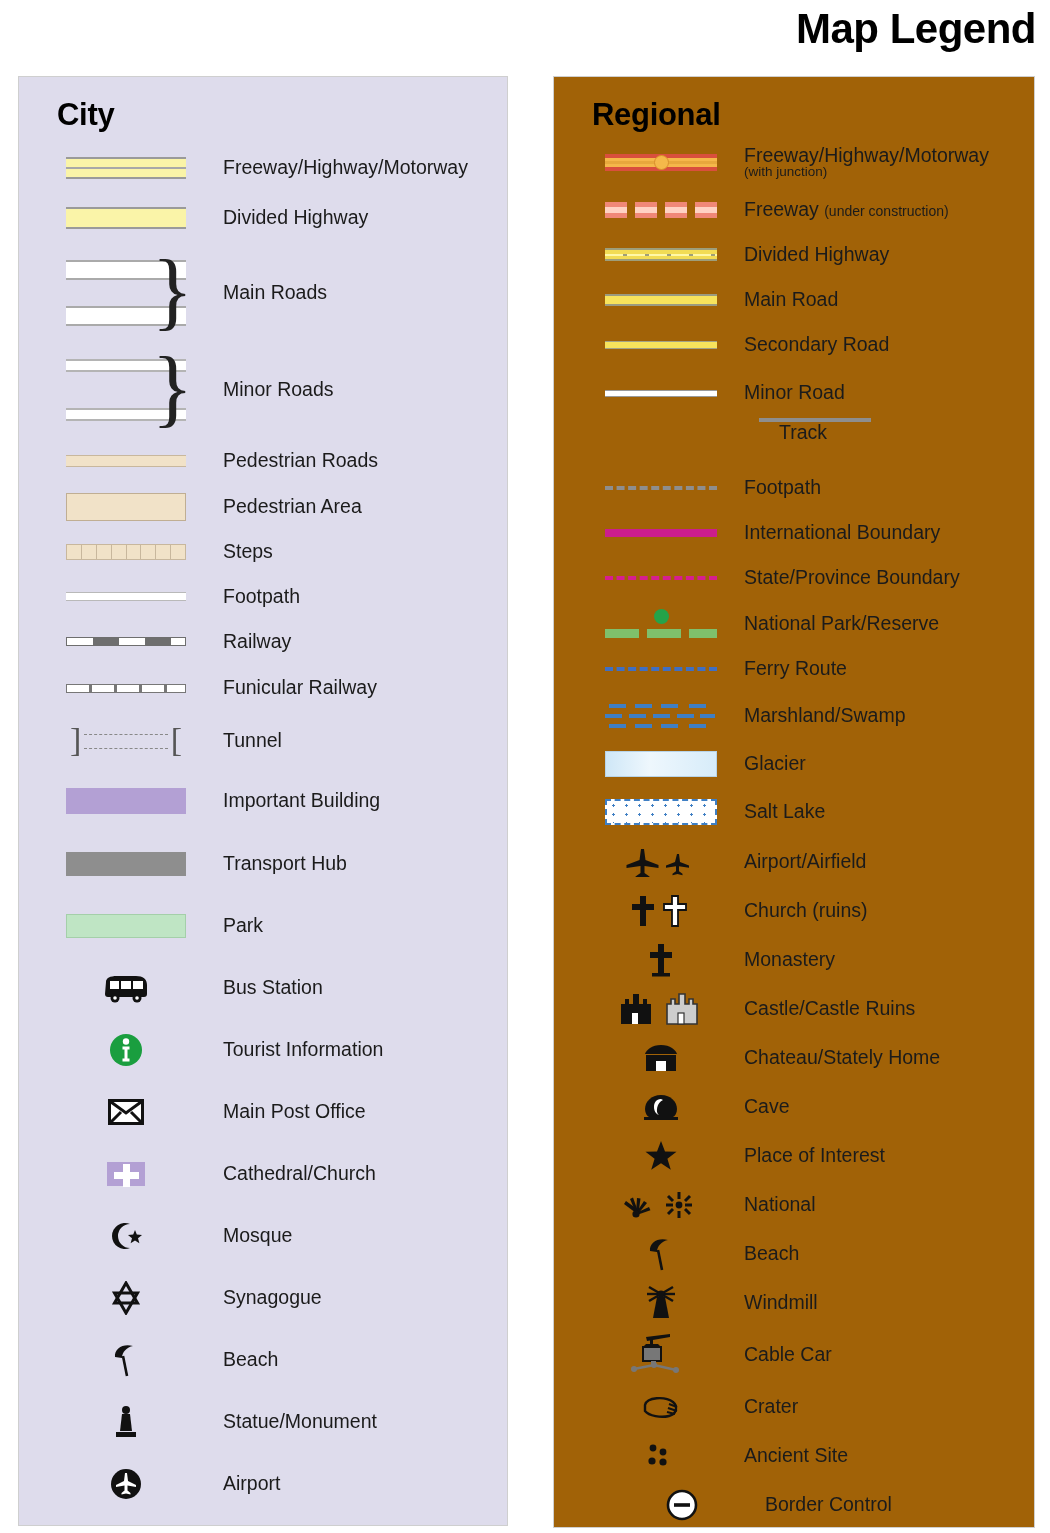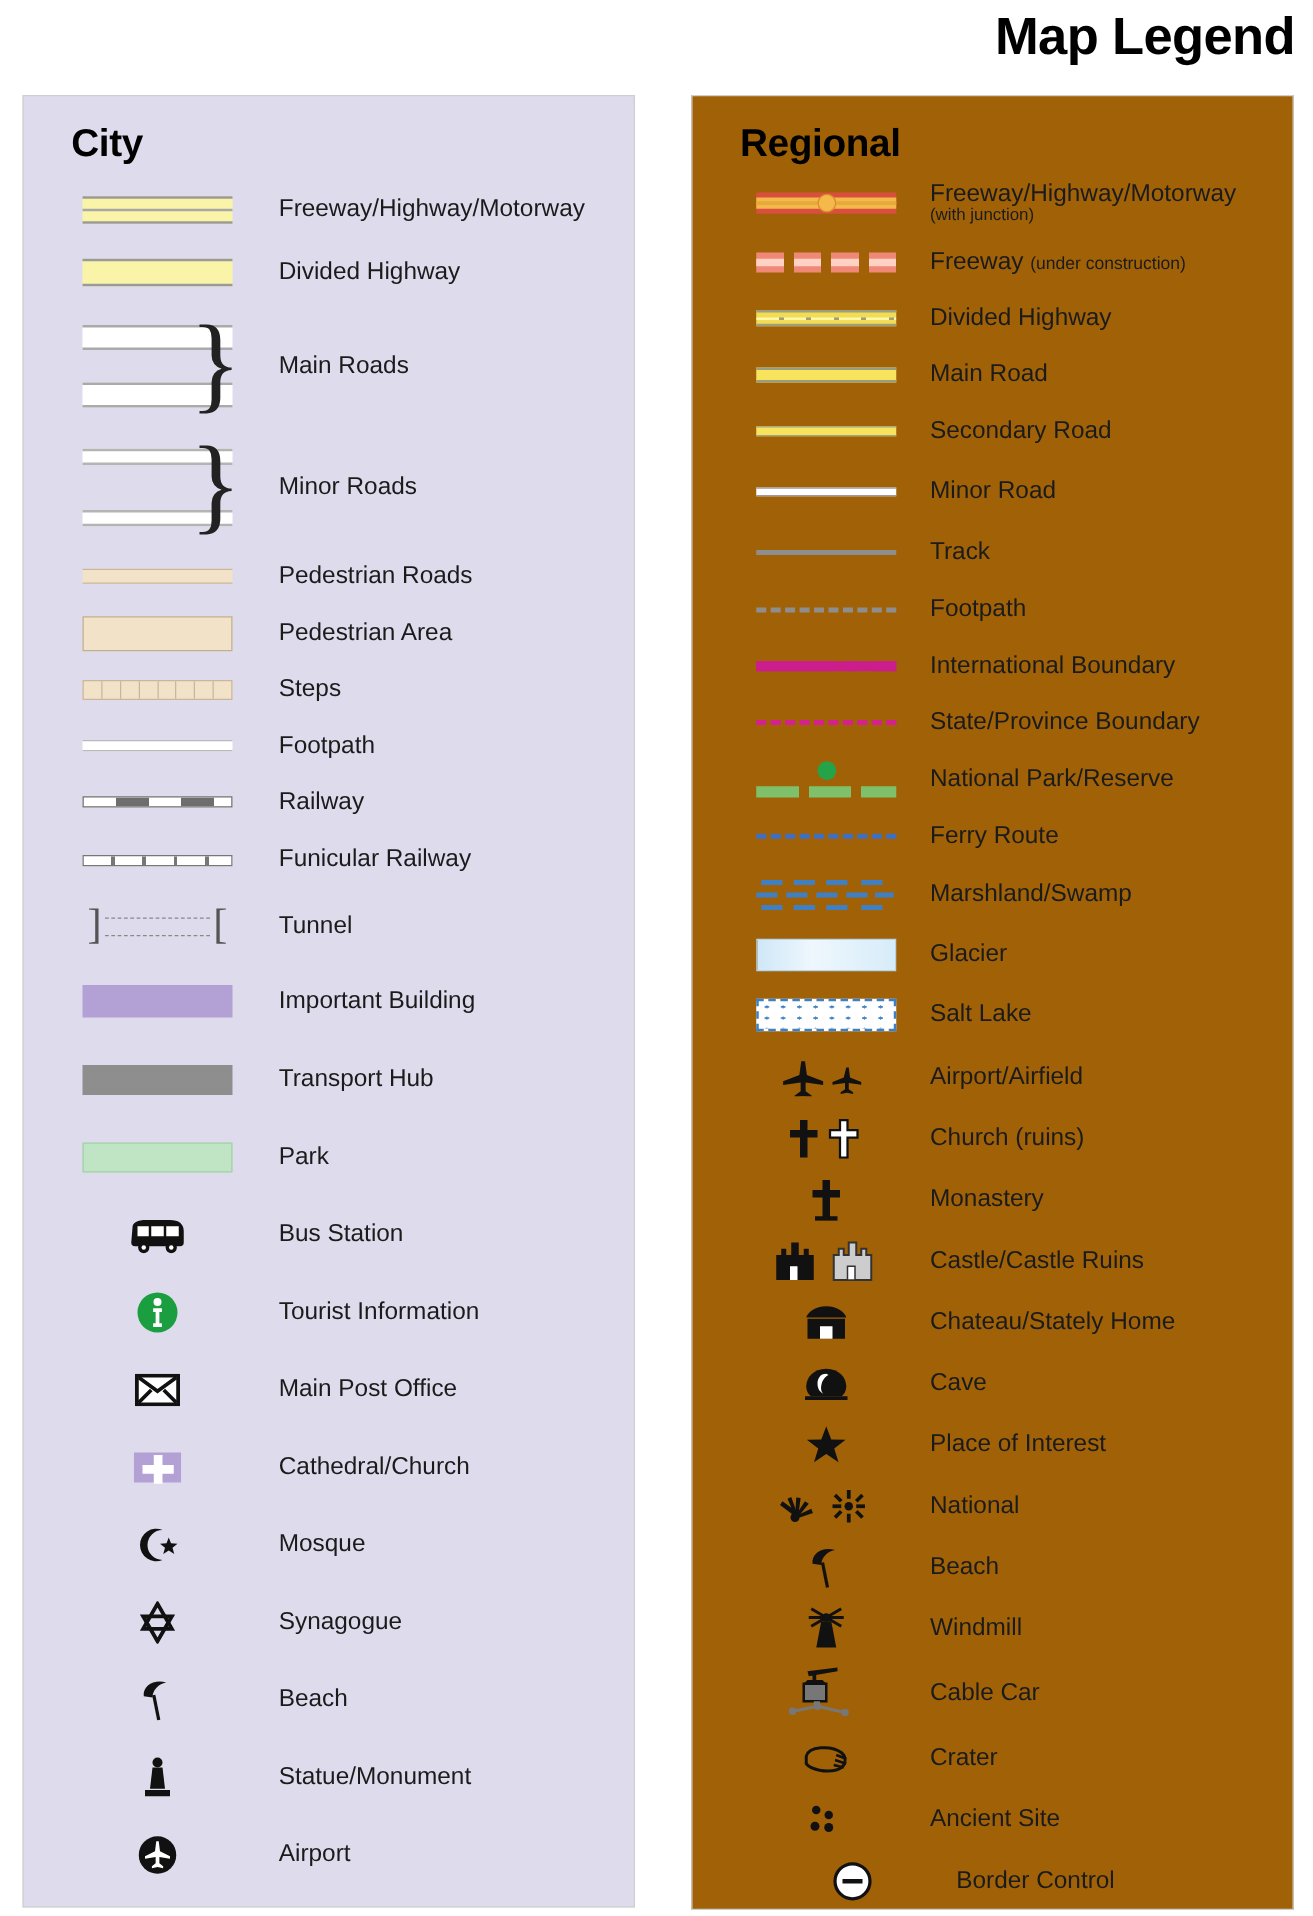--- a/index.html
+++ b/index.html
@@ -446,21 +446,21 @@
         <div class="label">Secondary Road</div>
       </div>
 
       <div class="legend-row" style="height:50px;">
         <div class="sym-cell">
           <div class="rsw r-minorroad"></div>
         </div>
         <div class="label">Minor Road</div>
       </div>
 
-      <div class="legend-row" style="height:48px;">
+      <div class="legend-row" style="height:48px;flex-direction:column;">
         <div class="sym-cell">
           <div class="rsw r-track"></div>
         </div>
         <div class="label">Track</div>
       </div>
 
       <div class="legend-row" style="height:44px;">
         <div class="sym-cell">
           <div class="rsw r-footpath"></div>
         </div>

